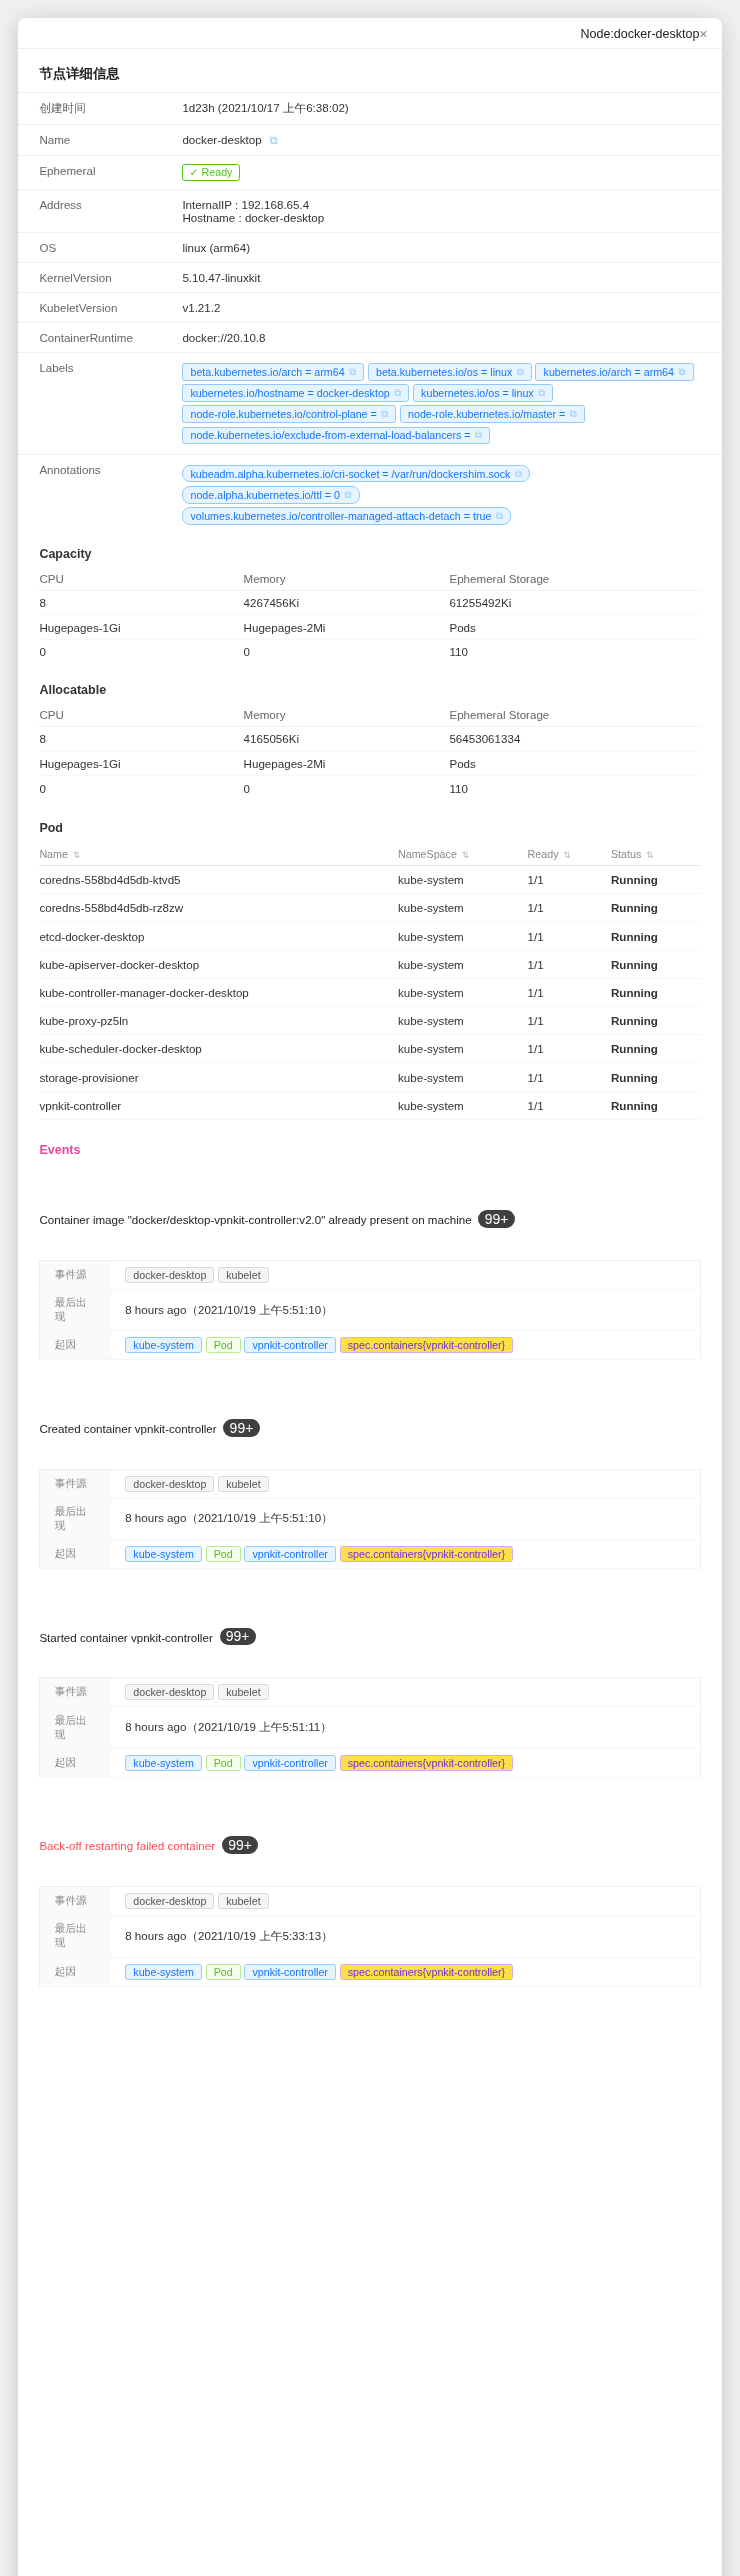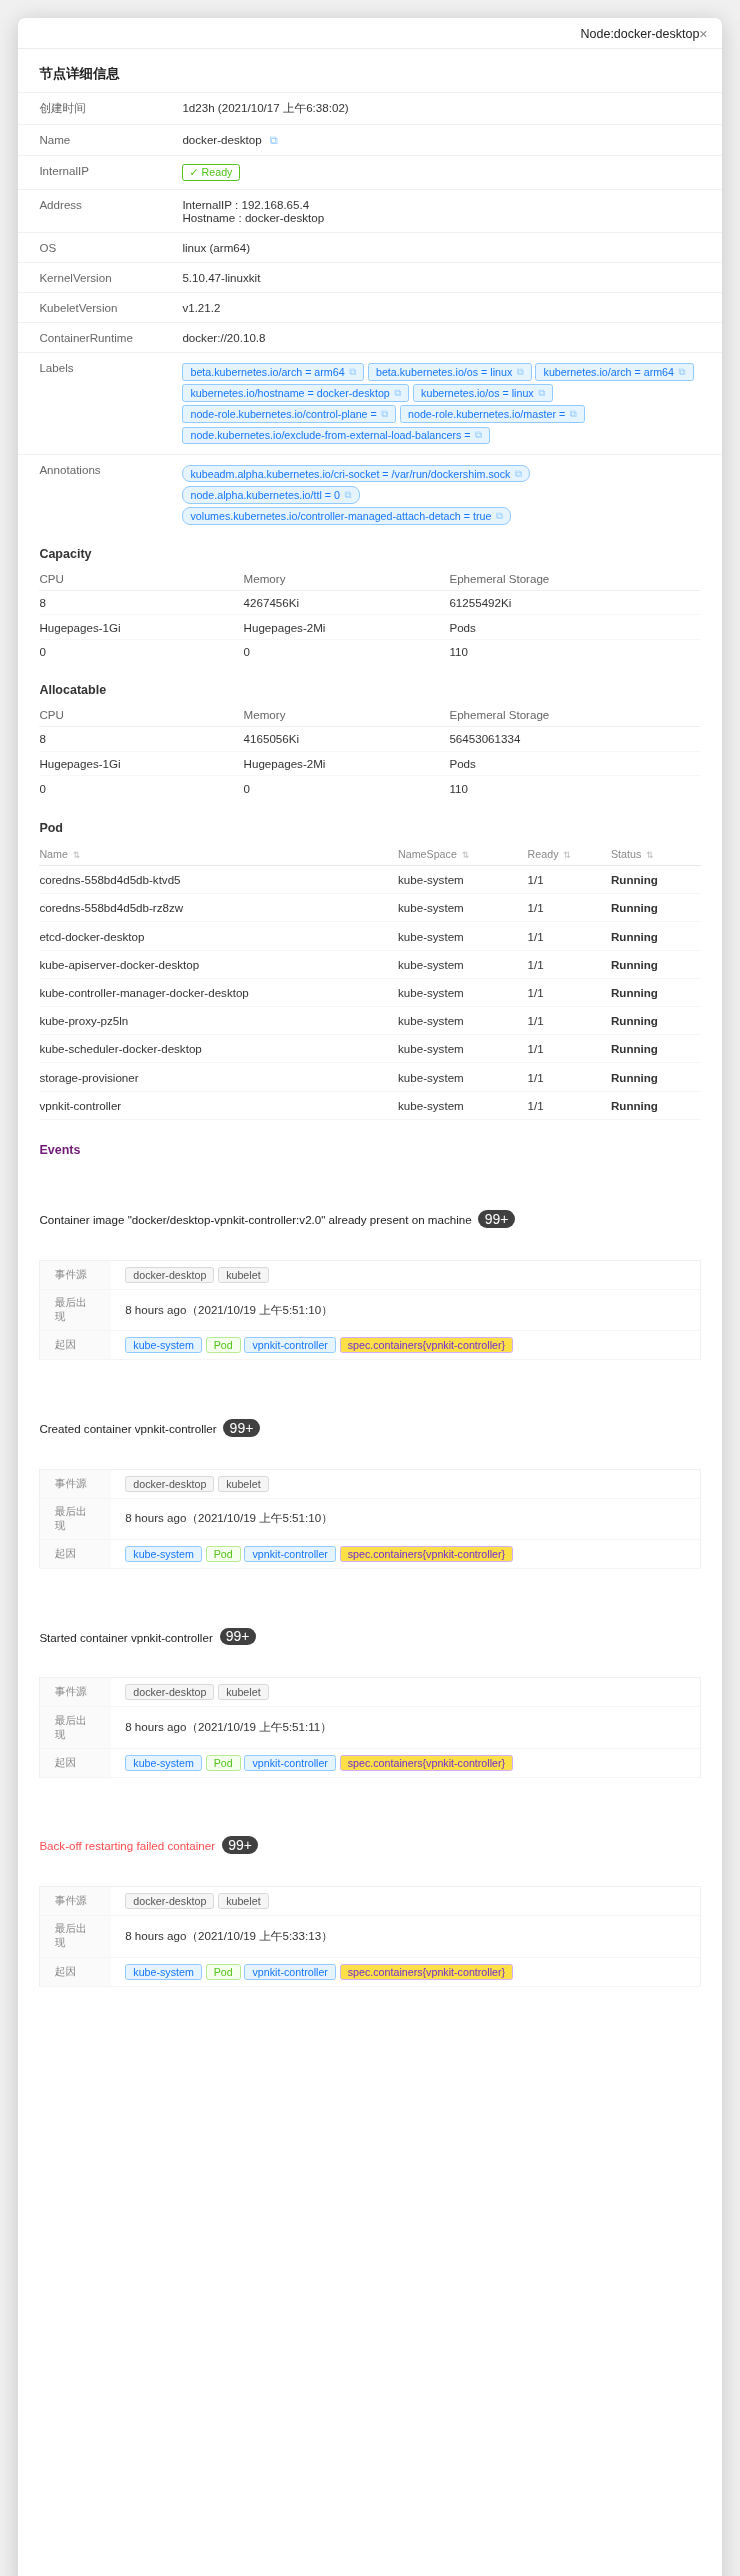--- a/index.html
+++ b/index.html
@@ -169,21 +169,21 @@
       color: #52c41a;
       font-weight: bold;
     }
     .events-section {
       padding: 0 21.4px;
       margin-top: 10.7px;
     }
     .events-title {
       font-size: 12.5px;
       font-weight: 600;
-      color: #701a75;
+      color: #ec4899;
       padding: 12.5px 0 9px 0;
     }
     .event-card {
       margin-bottom: 14.3px;
     }
     .event-header {
       font-size: 11.6px;
       font-weight: 500;
       color: #222;
       margin-bottom: 9px;
@@ -272,21 +272,21 @@
       <td>1d23h (2021/10/17 上午6:38:02)</td>
     </tr>
     <tr>
       <td>Name</td>
       <td>
         <span>docker-desktop</span>
         <span style="margin-left:4.5px;color:#91caff;cursor:pointer;">⧉</span>
       </td>
     </tr>
     <tr>
-      <td>InternalIP</td>
+      <td>Ephemeral</td>
       <td>
         <span class="tag tag-ready">
           <span>✓</span>
           <span>Ready</span>
         </span>
       </td>
     </tr>
     <tr>
       <td>Address</td>
       <td>

